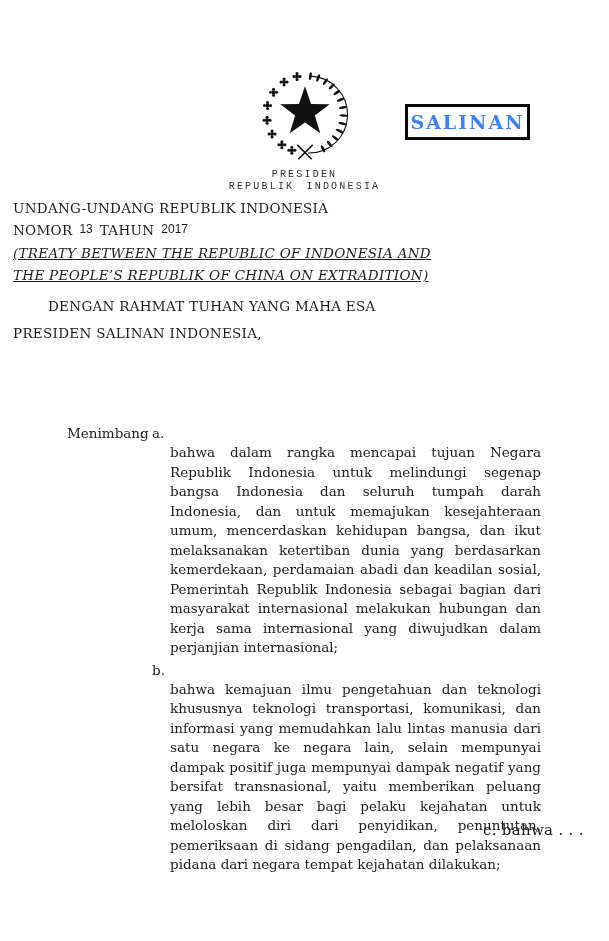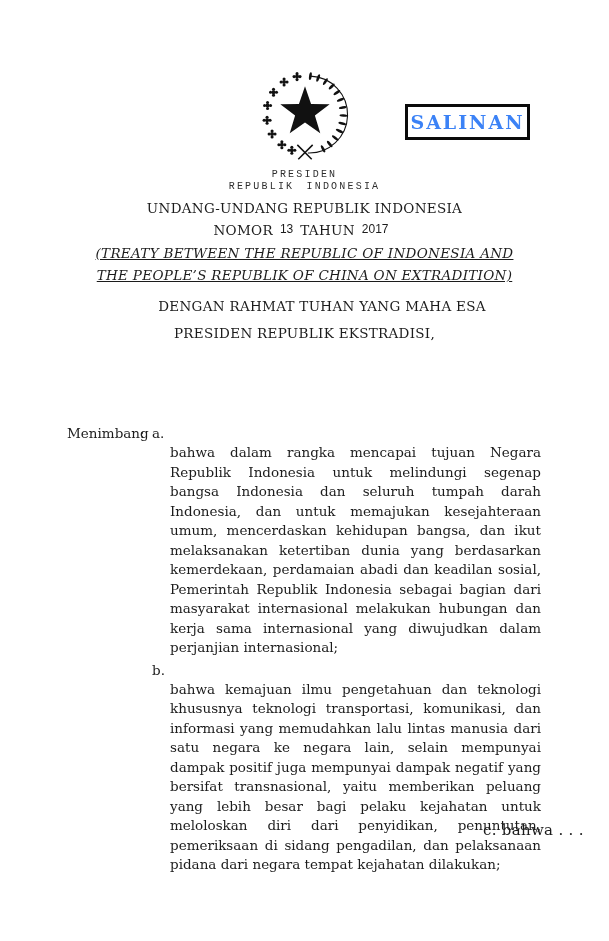--- a/index.html
+++ b/index.html
@@ -35,22 +35,22 @@
     border:3px solid #0a0a0a;
     display:flex; align-items:center; justify-content:center;
   }
   .stamp span{
     font-weight:bold; font-size:19px; letter-spacing:2px;
     font-family:"DejaVu Serif", serif; color:#3b82f6;
   }
 
   
   .heading{
-    position:absolute; top:197px; left:0; right:0;
-    text-align:center;
+    position:absolute; top:197px; left:13px; right:0;
+    text-align:left;
     font-size:13.5px; letter-spacing:0.3px;
     line-height:22px;
   }
   .typed{
     font-family:"Liberation Sans", sans-serif;
     font-size:12px; letter-spacing:0;
     position:relative; top:-2px;
     margin:12px 7px;
   }
   .h-tentang{margin-top:2px;}
@@ -138,21 +138,21 @@
   </div>
 
   <div class="heading">
     <div>UNDANG-UNDANG REPUBLIK INDONESIA</div>
     <div>
       <span>NOMOR</span><span class="typed">13</span><span>TAHUN</span><span class="typed">2017</span>
     </div>
     <div class="h-italic">(TREATY BETWEEN THE REPUBLIC OF INDONESIA AND</div>
     <div class="h-italic">THE PEOPLE’S REPUBLIK OF CHINA ON EXTRADITION)</div>
     <div class="h-invocation">DENGAN RAHMAT TUHAN YANG MAHA ESA</div>
-    <div class="h-authority">PRESIDEN REPUBLIK EKSTRADISI,</div>
+    <div class="h-authority">PRESIDEN SALINAN INDONESIA,</div>
   </div>
 
   <div class="considerations">
     <div class="c-label">Menimbang</div>
     <div class="c-sep">:</div>
     <div class="c-items">
       <div class="c-item">
         <div class="c-marker">a.</div>
         <div class="c-text">bahwa dalam rangka mencapai tujuan Negara Republik Indonesia untuk melindungi segenap bangsa Indonesia dan seluruh tumpah darah Indonesia, dan untuk memajukan kesejahteraan umum, mencerdaskan kehidupan bangsa, dan ikut melaksanakan ketertiban dunia yang berdasarkan kemerdekaan, perdamaian abadi dan keadilan sosial, Pemerintah Republik Indonesia sebagai bagian dari masyarakat internasional melakukan hubungan dan kerja sama internasional yang diwujudkan dalam perjanjian internasional;</div>
       </div>

